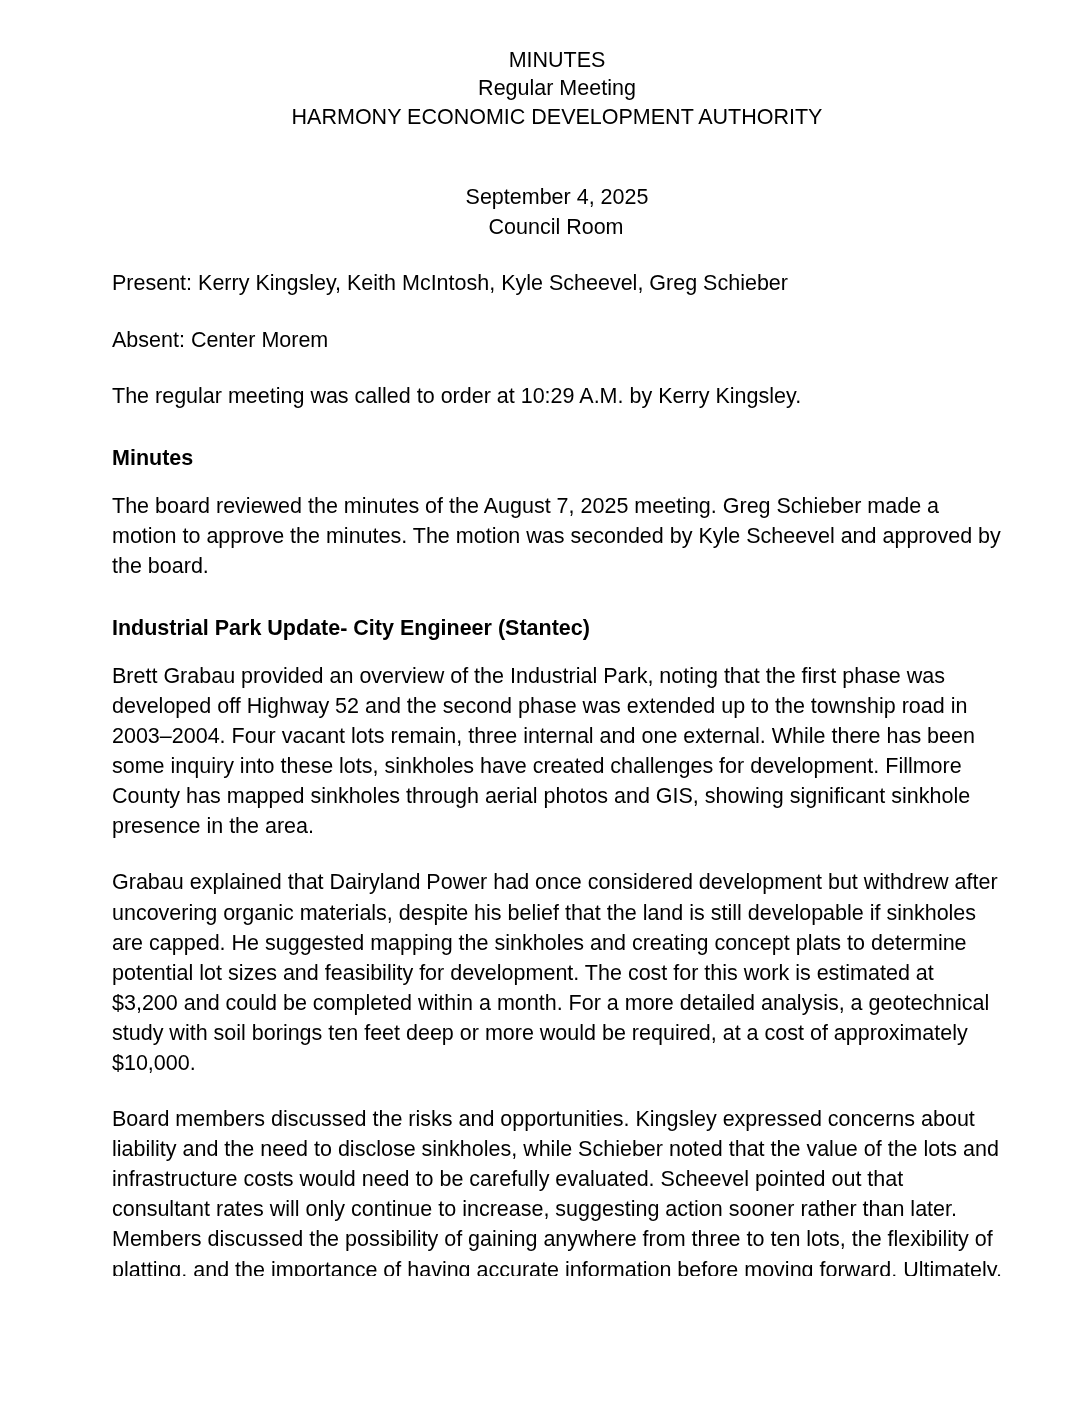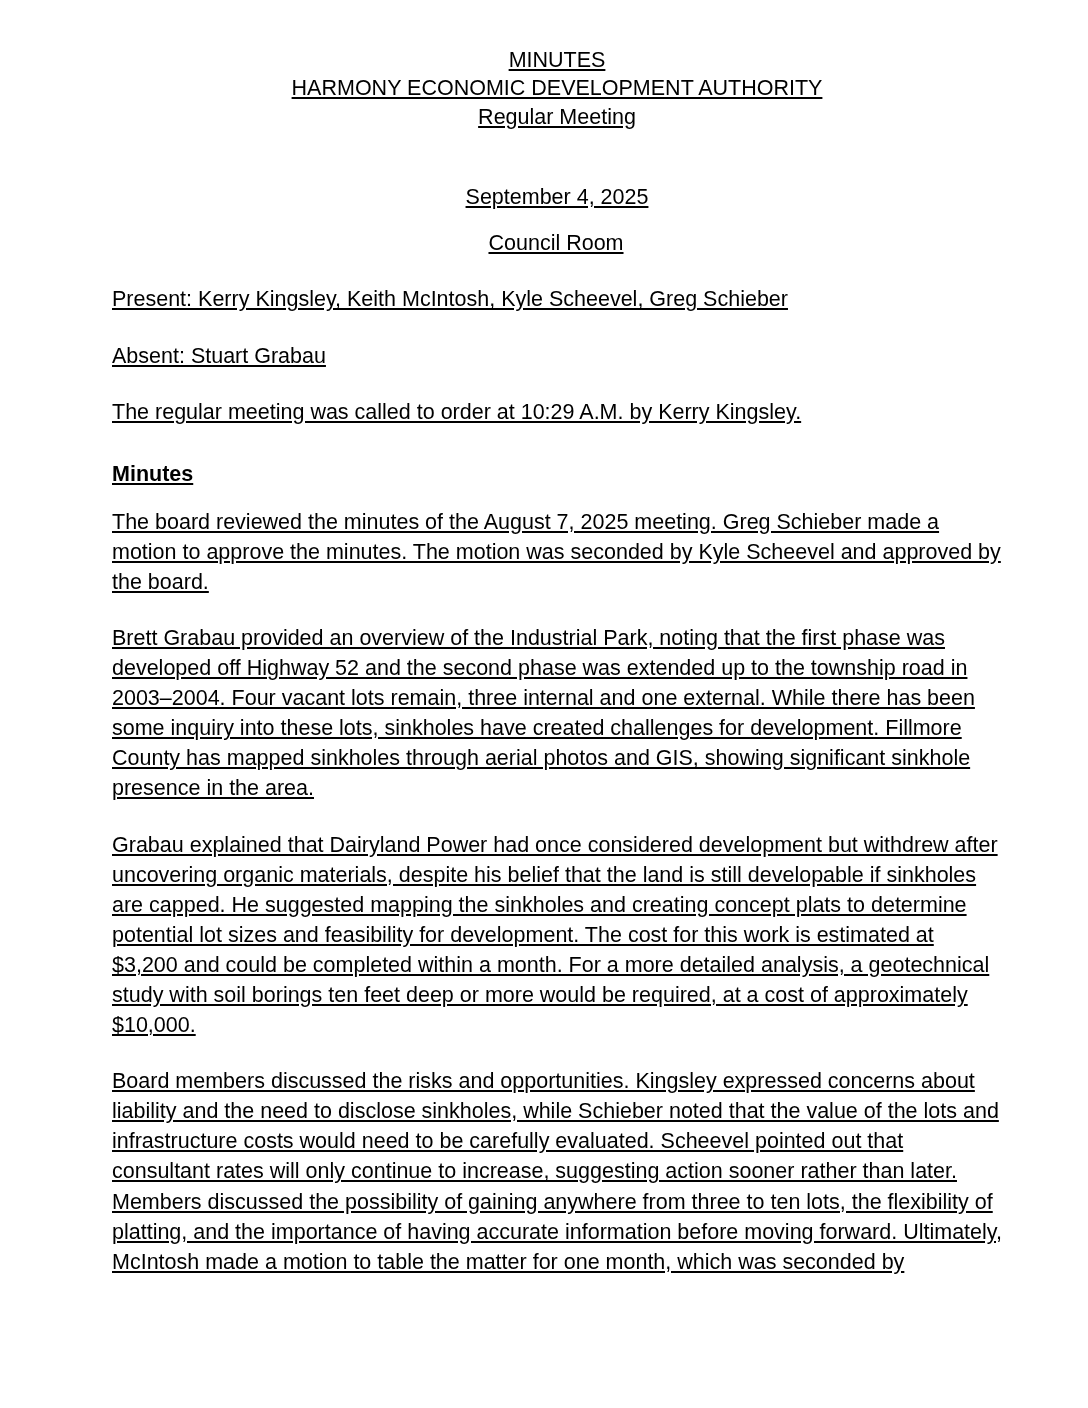--- a/index.html
+++ b/index.html
@@ -12,21 +12,20 @@
     color: #000000;
   }
   .page {
     position: relative;
     width: 1088px;
     height: 1276px;
     background: #ffffff;
     box-sizing: border-box;
     padding: 46px 86px 16px 112px;
     overflow: hidden;
-    text-decoration: underline;
   }
   .doc-header {
     text-align: center;
     line-height: 1.32;
     font-size: 21.5px;
   }
   .doc-header div {
     white-space: nowrap;
   }
   .meta-block {
@@ -39,21 +38,20 @@
     justify-content: space-between;
     align-items: center;
     flex-direction: column;
   }
   .meta-left {
     text-align: left;
   }
   .meta-right {
     text-align: right;
     padding-right: 2px;
-    margin-top: 16px;
   }
   .para {
     font-size: 21.5px;
     line-height: 1.4;
     margin-top: 26px;
     text-align: left;
   }
   .heading {
     font-size: 21.5px;
     font-weight: bold;
@@ -69,42 +67,43 @@
     max-width: 890px;
   }
 </style>
 </head>
 <body>
 
 <div class="page">
 
   <div class="doc-header">
     <div>MINUTES</div>
+    <div>Regular Meeting</div>
     <div>HARMONY ECONOMIC DEVELOPMENT AUTHORITY</div>
-    <div>Regular Meeting</div>
   </div>
 
   <div class="meta-block">
     <div class="meta-row">
       <span class="meta-left">September 4, 2025</span>
       <span class="meta-right">Council Room</span>
     </div>
   </div>
 
   <div class="body-col">
 
     <p class="para">Present: Kerry Kingsley, Keith McIntosh, Kyle Scheevel, Greg Schieber</p>
 
 
-    <p class="para">Absent: Stuart Grabau</p>
+    <p class="para">Absent: Center Morem</p>
 
     <p class="para">The regular meeting was called to order at 10:29 A.M. by Kerry Kingsley.</p>
 
     <h2 class="heading">Minutes</h2>
     <p class="para">The board reviewed the minutes of the August 7, 2025 meeting. Greg Schieber made a motion to approve the minutes. The motion was seconded by Kyle Scheevel and approved by the board.</p>
 
+    <h2 class="heading spaced">Industrial Park Update- City Engineer (Stantec)</h2>
     <p class="para">Brett Grabau provided an overview of the Industrial Park, noting that the first phase was developed off Highway 52 and the second phase was extended up to the township road in 2003–2004. Four vacant lots remain, three internal and one external. While there has been some inquiry into these lots, sinkholes have created challenges for development. Fillmore County has mapped sinkholes through aerial photos and GIS, showing significant sinkhole presence in the area.</p>
     <p class="para">Grabau explained that Dairyland Power had once considered development but withdrew after uncovering organic materials, despite his belief that the land is still developable if sinkholes are capped. He suggested mapping the sinkholes and creating concept plats to determine potential lot sizes and feasibility for development. The cost for this work is estimated at $3,200 and could be completed within a month. For a more detailed analysis, a geotechnical study with soil borings ten feet deep or more would be required, at a cost of approximately $10,000.</p>
     <p class="para">Board members discussed the risks and opportunities. Kingsley expressed concerns about liability and the need to disclose sinkholes, while Schieber noted that the value of the lots and infrastructure costs would need to be carefully evaluated. Scheevel pointed out that consultant rates will only continue to increase, suggesting action sooner rather than later. Members discussed the possibility of gaining anywhere from three to ten lots, the flexibility of platting, and the importance of having accurate information before moving forward. Ultimately, McIntosh made a motion to table the matter for one month, which was seconded by Scheevel. The motion carried.</p>
 
   </div>
 
 </div>
 
 </body></html>

